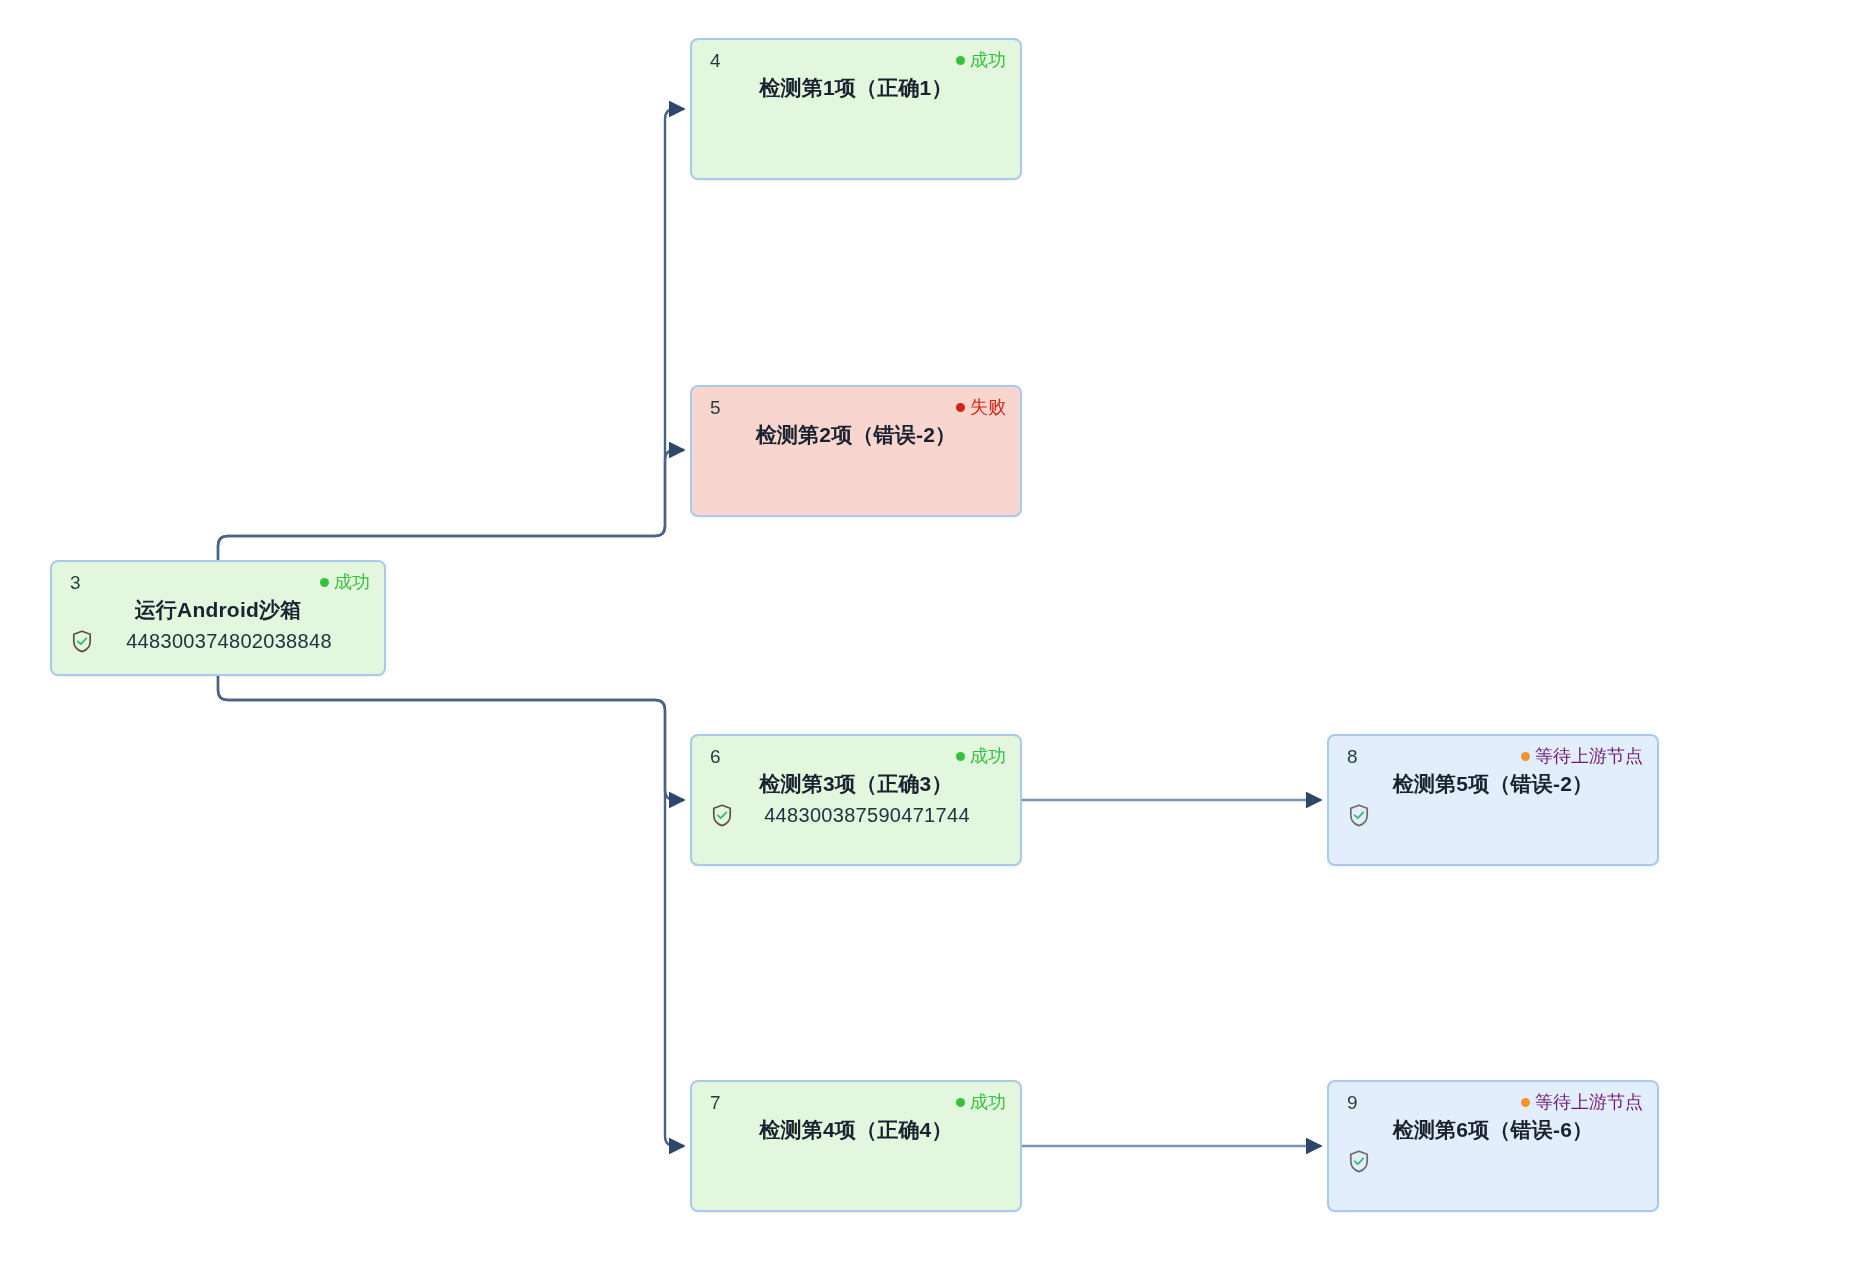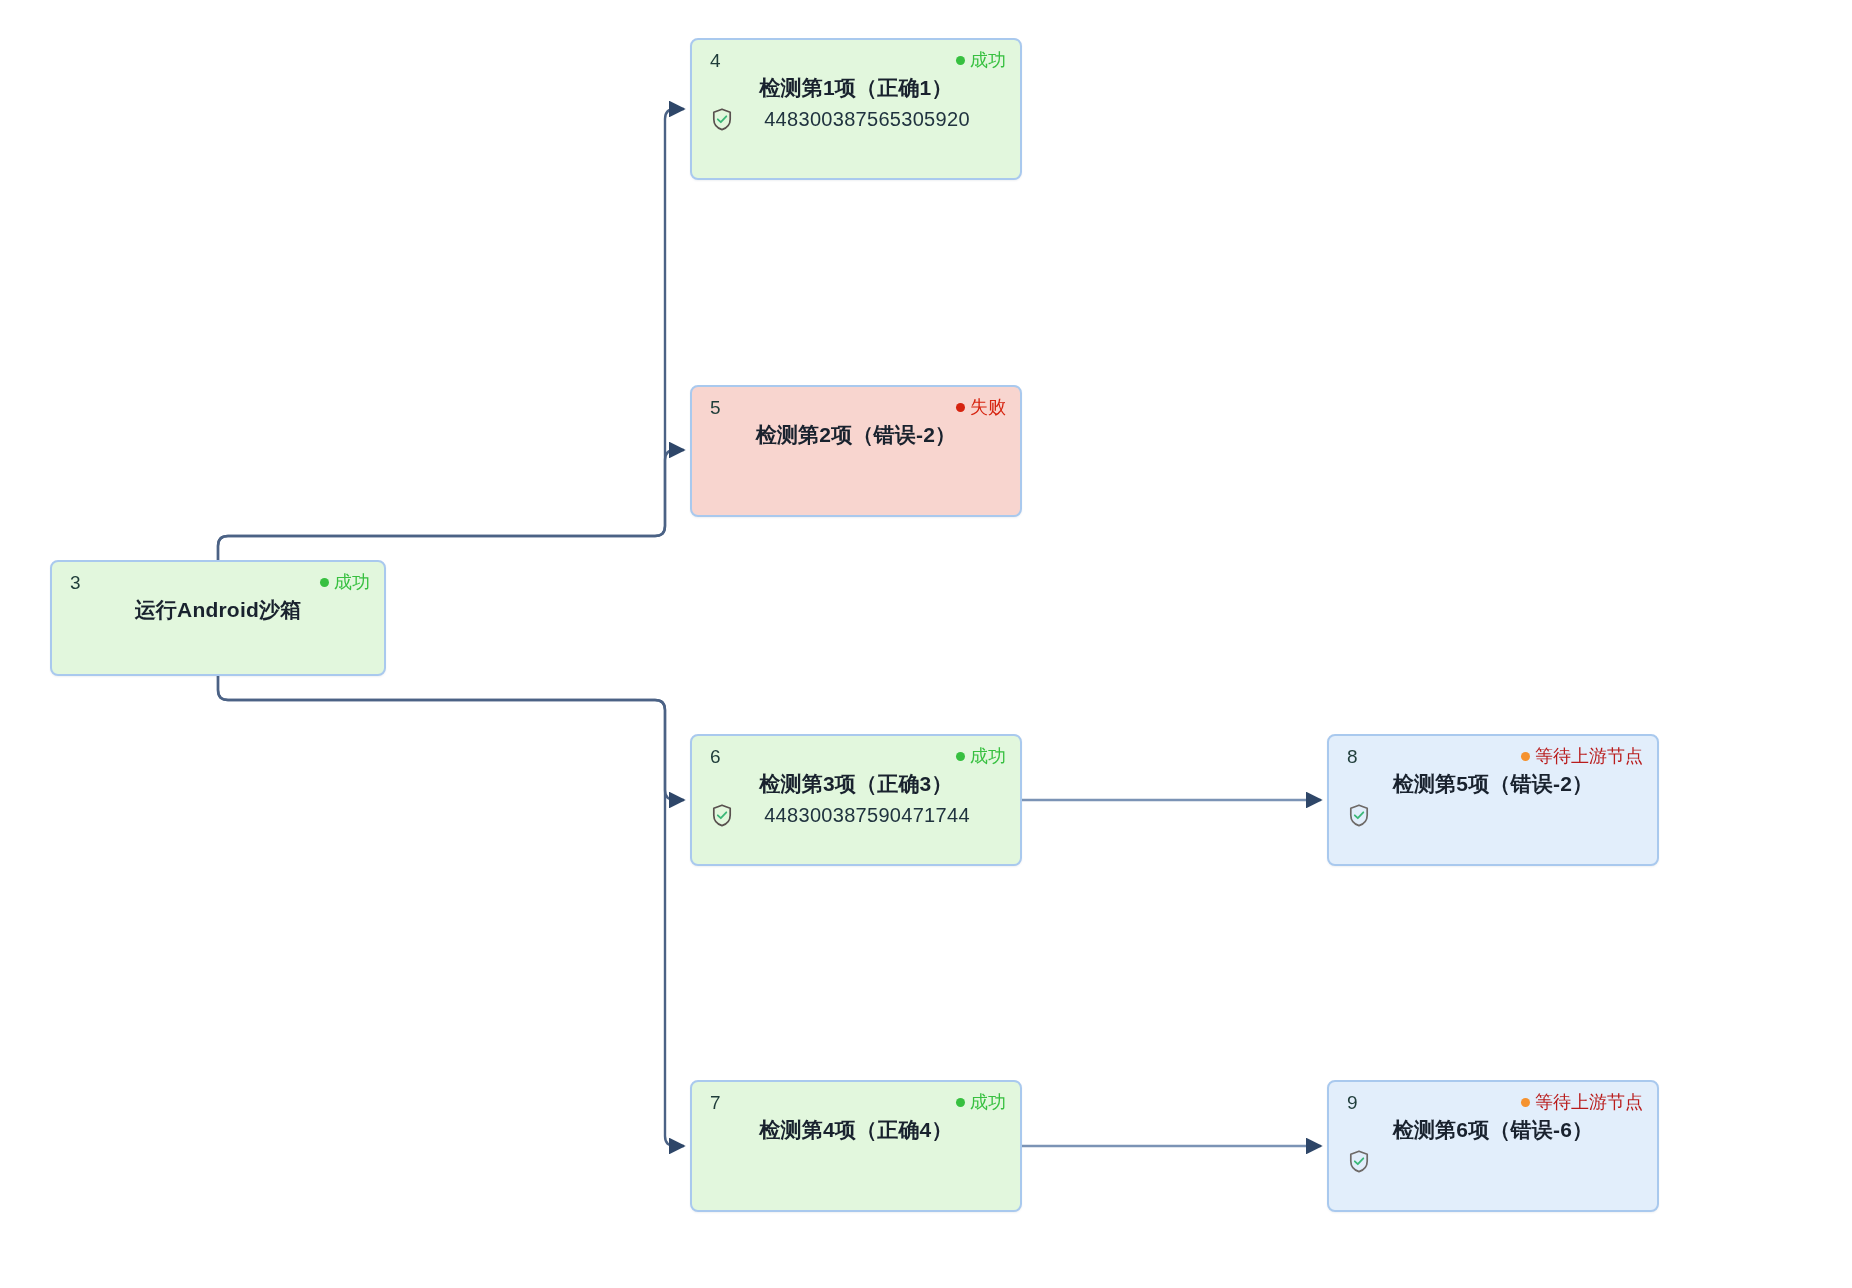--- a/index.html
+++ b/index.html
@@ -79,21 +79,21 @@
     width: 9px;
     height: 9px;
     border-radius: 50%;
     display: inline-block;
     flex: 0 0 auto;
   }
   .status-success .node-status { color: #37c040; }
   .status-success .status-dot { background: #37c040; }
   .status-fail .node-status { color: #d6230f; }
   .status-fail .status-dot { background: #d6230f; }
-  .status-waiting .node-status { color: #b91c1c; }
+  .status-waiting .node-status { color: #701a75; }
   .status-waiting .status-dot { background: #f5922f; }
 
   .node-title {
     text-align: center;
     font-size: 21px;
     font-weight: bold;
     color: #19222e;
     line-height: 1.1;
     padding: 2px 12px 0 12px;
     letter-spacing: 0.2px;
@@ -151,65 +151,65 @@
 
   <div class="node status-success" style="left:50px; top:560px; width:336px; height:116px;">
     <div class="node-head">
       <span class="node-index">3</span>
       <span class="node-status">
         <i class="status-dot"></i>
         <span>成功</span>
       </span>
     </div>
     <div class="node-title">运行Android沙箱</div>
+    <div class="node-foot">
+      <svg class="shield-icon" viewBox="0 0 24 25">
+        <path d="M12 2.2 L20.2 5.2 V12.2 C20.2 17.4 16.6 21.1 12 22.6 C7.4 21.1 3.8 17.4 3.8 12.2 V5.2 Z" fill="none" stroke="#59514f" stroke-width="1.7" stroke-linejoin="round"></path>
+        <path d="M7.8 12.3 L10.8 15.2 L16.3 9.3" fill="none" stroke="#3cb878" stroke-width="1.8" stroke-linecap="round" stroke-linejoin="round"></path>
+      </svg>
+      <span class="node-id">448300374802038848</span>
+    </div>
   </div>
 
   <div class="node status-success" style="left:690px; top:38px; width:332px; height:142px;">
     <div class="node-head">
       <span class="node-index">4</span>
       <span class="node-status">
         <i class="status-dot"></i>
         <span>成功</span>
       </span>
     </div>
     <div class="node-title">检测第1项（正确1）</div>
+  </div>
+
+  <div class="node status-fail" style="left:690px; top:385px; width:332px; height:132px;">
+    <div class="node-head">
+      <span class="node-index">5</span>
+      <span class="node-status">
+        <i class="status-dot"></i>
+        <span>失败</span>
+      </span>
+    </div>
+    <div class="node-title">检测第2项（错误-2）</div>
+  </div>
+
+  <div class="node status-success" style="left:690px; top:734px; width:332px; height:132px;">
+    <div class="node-head">
+      <span class="node-index">6</span>
+      <span class="node-status">
+        <i class="status-dot"></i>
+        <span>成功</span>
+      </span>
+    </div>
+    <div class="node-title">检测第3项（正确3）</div>
     <div class="node-foot">
       <svg class="shield-icon" viewBox="0 0 24 25">
         <path d="M12 2.2 L20.2 5.2 V12.2 C20.2 17.4 16.6 21.1 12 22.6 C7.4 21.1 3.8 17.4 3.8 12.2 V5.2 Z" fill="none" stroke="#59514f" stroke-width="1.7" stroke-linejoin="round"></path>
         <path d="M7.8 12.3 L10.8 15.2 L16.3 9.3" fill="none" stroke="#3cb878" stroke-width="1.8" stroke-linecap="round" stroke-linejoin="round"></path>
       </svg>
-      <span class="node-id">448300387565305920</span>
-    </div>
-  </div>
-
-  <div class="node status-fail" style="left:690px; top:385px; width:332px; height:132px;">
-    <div class="node-head">
-      <span class="node-index">5</span>
-      <span class="node-status">
-        <i class="status-dot"></i>
-        <span>失败</span>
-      </span>
-    </div>
-    <div class="node-title">检测第2项（错误-2）</div>
-  </div>
-
-  <div class="node status-success" style="left:690px; top:734px; width:332px; height:132px;">
-    <div class="node-head">
-      <span class="node-index">6</span>
-      <span class="node-status">
-        <i class="status-dot"></i>
-        <span>成功</span>
-      </span>
-    </div>
-    <div class="node-title">检测第3项（正确3）</div>
-    <div class="node-foot">
-      <svg class="shield-icon" viewBox="0 0 24 25">
-        <path d="M12 2.2 L20.2 5.2 V12.2 C20.2 17.4 16.6 21.1 12 22.6 C7.4 21.1 3.8 17.4 3.8 12.2 V5.2 Z" fill="none" stroke="#59514f" stroke-width="1.7" stroke-linejoin="round"></path>
-        <path d="M7.8 12.3 L10.8 15.2 L16.3 9.3" fill="none" stroke="#3cb878" stroke-width="1.8" stroke-linecap="round" stroke-linejoin="round"></path>
-      </svg>
       <span class="node-id">448300387590471744</span>
     </div>
   </div>
 
   <div class="node status-success" style="left:690px; top:1080px; width:332px; height:132px;">
     <div class="node-head">
       <span class="node-index">7</span>
       <span class="node-status">
         <i class="status-dot"></i>
         <span>成功</span>

